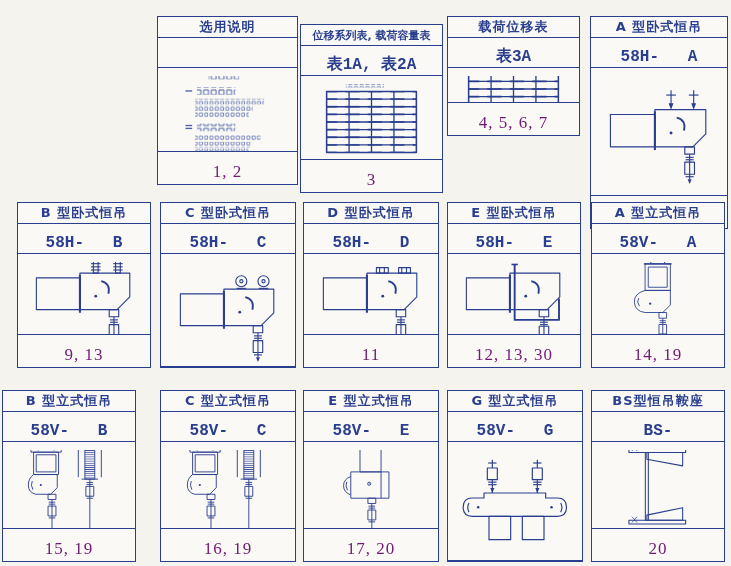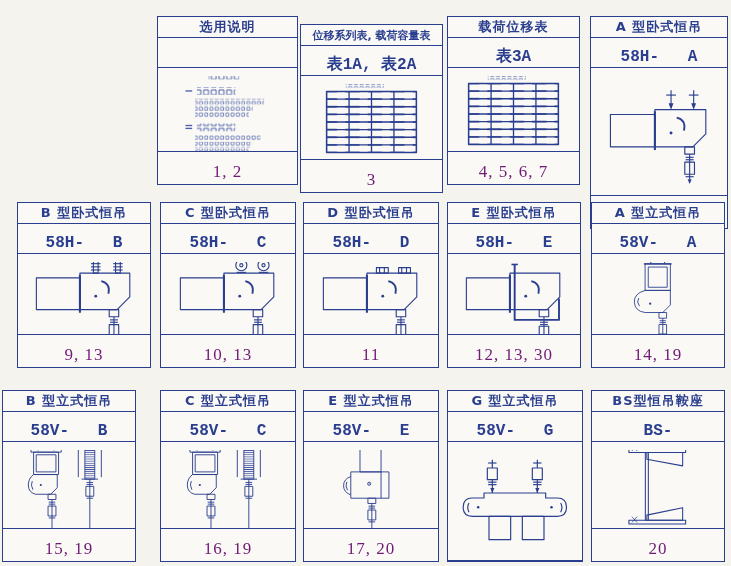--- a/index.html
+++ b/index.html
@@ -77,21 +77,21 @@
           <line x1="8" y1="36" x2="102" y2="36"></line>
         <line x1="8" y1="44" x2="102" y2="44"></line>
           <line x1="8" y1="52" x2="102" y2="52"></line>
           <line x1="8" y1="60" x2="102" y2="60"></line>
         <line x1="8" y1="68" x2="102" y2="68"></line>
       </svg>
     </div>
     <div class="band footer">3</div>
   </div>
 
-  <div class="cell" style="left:447px;top:16px;width:133px;height:169px">
+  <div class="cell" style="left:447px;top:16px;width:133px;height:120px">
     <div class="band title">载荷位移表</div>
     <div class="band subtitle">表3A</div>
     <div class="band bodyarea">
       <svg viewBox="0 0 110 88" height="84">
         <defs>
           <pattern id="dashC" width="23.5" height="8" patternUnits="userSpaceOnUse">
               <line x1="4" y1="4" x2="19" y2="4" stroke="#44579f" stroke-width="1.8"></line>
             </pattern>
           <pattern id="dotC" width="6" height="6" patternUnits="userSpaceOnUse">
               <rect x="1" y="1" width="3.4" height="3.4" fill="none" stroke="#6d7cb8" stroke-width="1"></rect>
@@ -190,21 +190,20 @@
           <line x1="102" y1="27" x2="114" y2="27"></line>
         <rect x="95" y="74" width="12" height="9"></rect>
         <line x1="101" y1="83" x2="101" y2="114"></line>
         <line x1="96" y1="87" x2="106" y2="87"></line>
           <line x1="96" y1="90" x2="106" y2="90"></line>
         <rect x="95" y="93" width="12" height="15"></rect>
         <line x1="96" y1="111" x2="106" y2="111"></line>
         <path d="M98.5 114 L103.5 114 L101 120 Z" class="fill"></path>
       </svg>
     </div>
-    <div class="band footer">10, 13</div>
   </div>
 
   <div class="cell" style="left:303px;top:202px;width:136px;height:166px">
     <div class="band title">D 型卧式恒吊</div>
     <div class="band subtitle">58H-   D</div>
     <div class="band bodyarea">
       <svg viewBox="0 0 126 120" height="95">
         <rect x="3" y="34" width="55" height="40"></rect>
         <path d="M58 28 H121 V58 L105 74 H58 Z"></path>
         <line x1="58" y1="30" x2="58" y2="78" stroke-width="2.6"></line>

